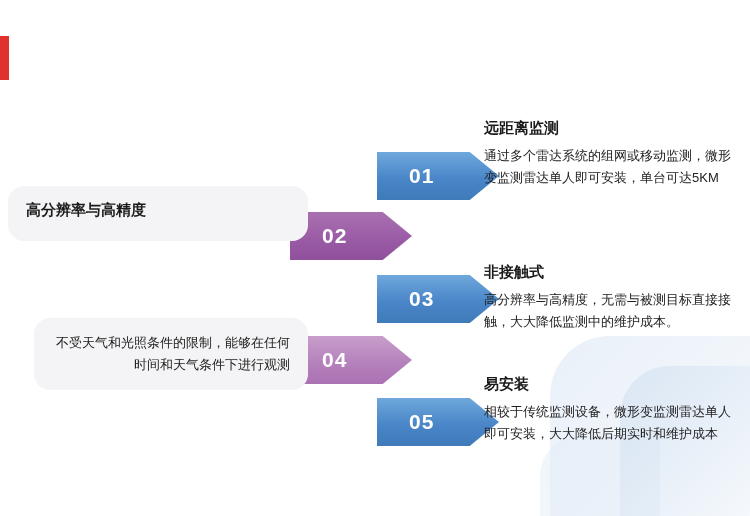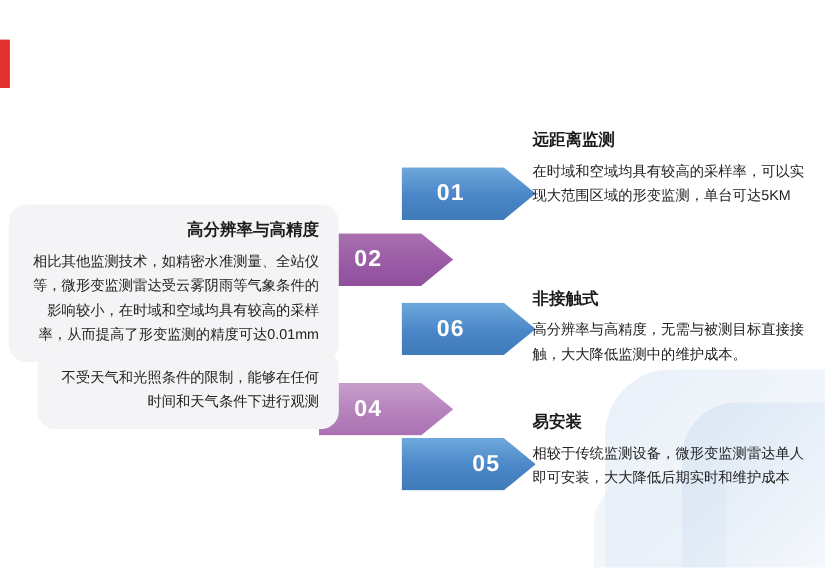--- a/index.html
+++ b/index.html
@@ -87,27 +87,27 @@
   }
   .badge-right {
     
     clip-path: polygon(0 0, 76% 0, 100% 50%, 76% 100%, 0 100%, 0 0);
     justify-content: flex-start;
     padding-left: 32px;
     box-sizing: border-box;
   }
   .badge-blue {
     background: linear-gradient(180deg, #6fa8dc 0%, #4a86c8 55%, #3f7ab9 100%);
+    margin-left: 12px;
   }
   .badge-purple {
     background: linear-gradient(180deg, #a970b0 0%, #9b5ca6 55%, #8f4f9c 100%);
   }
   .badge-purple-light {
     background: linear-gradient(180deg, #c79ecb 0%, #b47fbb 60%, #aa72b2 100%);
-    margin-top: 12px;
   }
 
   
   .panel {
     position: absolute;
     box-sizing: border-box;
   }
   .panel-plain {
     
   }
@@ -123,21 +123,21 @@
     color: #222222;
     line-height: 22px;
     margin: 0;
   }
   .panel-box {
     background: #f4f4f6;
     border-radius: 16px;
     padding: 14px 18px;
   }
   .panel-box .panel-title {
-    text-align: right;
+    text-align: left;
   }
   .panel-box .panel-body {
     text-align: right;
   }
 </style>
 </head>
 <body>
 
 <div class="bg-shape bg-arc-1"></div>
 <div class="bg-shape bg-arc-3"></div>
@@ -145,45 +145,44 @@
 
 <div class="header">
   <div class="header-bar"></div>
 </div>
 
 <div class="badge badge-right badge-blue" style="left:365px; top:152px;">
   <span>01</span>
 </div>
 <div class="panel panel-plain" style="left:484px; top:118px; width:250px;">
   <p class="panel-title">远距离监测</p>
-  <p class="panel-body">在时域和空域均具有较高的采样率，可以实现大范围区域的形变监测，单台可达5KM</p>
+  <p class="panel-body">通过多个雷达系统的组网或移动监测，微形变监测雷达单人即可安装，单台可达5KM</p>
 </div>
 
 <div class="badge badge-right badge-purple" style="left:290px; top:212px;">
   <span>02</span>
 </div>
 <div class="panel panel-box" style="left:8px; top:186px; width:300px;">
   <p class="panel-title">高分辨率与高精度</p>
-  <p class="panel-body">相比其他监测技术，如精密水准测量、全站仪等，微形变监测雷达受云雾阴雨等气象条件的影响较小，在时域和空域均具有较高的采样率，从而提高了形变监测的精度可达0.01mm</p>
 </div>
 
 <div class="badge badge-right badge-blue" style="left:365px; top:275px;">
-  <span>06</span>
+  <span>03</span>
 </div>
 <div class="panel panel-plain" style="left:484px; top:262px; width:250px;">
   <p class="panel-title">非接触式</p>
   <p class="panel-body">高分辨率与高精度，无需与被测目标直接接触，大大降低监测中的维护成本。</p>
 </div>
 
 <div class="badge badge-right badge-purple-light" style="left:290px; top:336px;">
   <span>04</span>
 </div>
 <div class="panel panel-box" style="left:34px; top:318px; width:274px;">
   <p class="panel-body">不受天气和光照条件的限制，能够在任何时间和天气条件下进行观测</p>
 </div>
 
-<div class="badge badge-right badge-blue" style="left:365px; top:398px;justify-content:center;">
+<div class="badge badge-right badge-blue" style="left:365px; top:398px;">
   <span>05</span>
 </div>
 <div class="panel panel-plain" style="left:484px; top:374px; width:250px;">
   <p class="panel-title">易安装</p>
   <p class="panel-body">相较于传统监测设备，微形变监测雷达单人即可安装，大大降低后期实时和维护成本</p>
 </div>
 
 </body></html>

